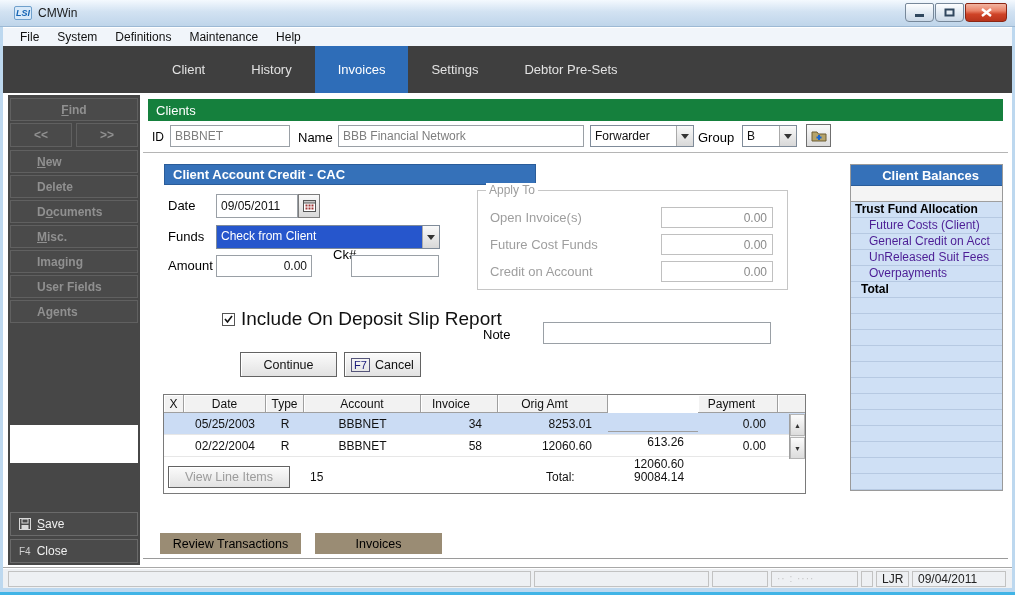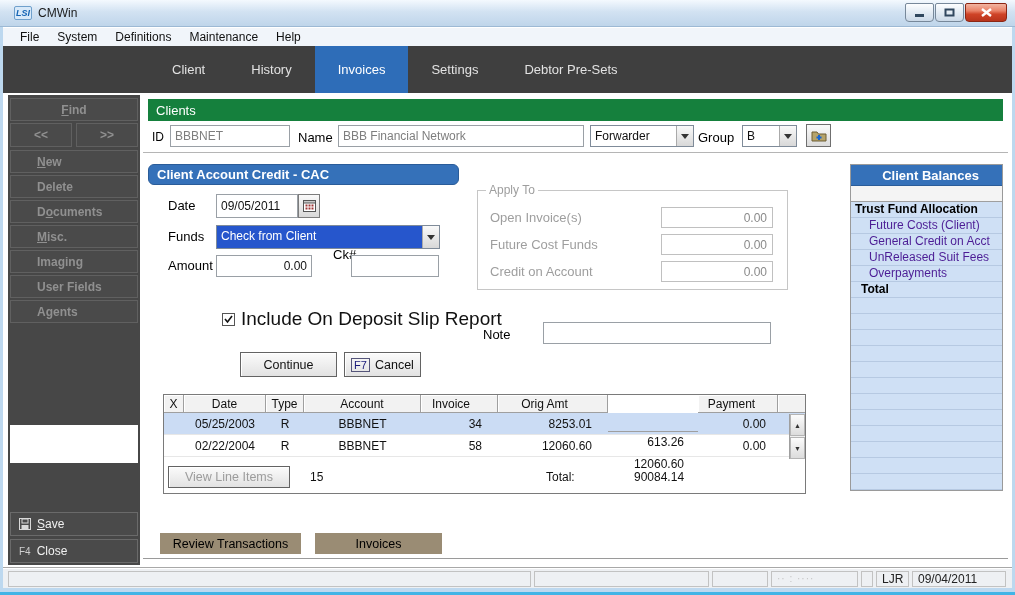--- a/index.html
+++ b/index.html
@@ -101,21 +101,21 @@
     position:absolute; width:25px; height:23px; border:1px solid #6f6f6f;
     background:linear-gradient(#fafafa,#dcdcdc); display:flex; align-items:center; justify-content:center;
   }
 
   .workspace { position:absolute; left:0; top:57px; right:0; height:348px; border-top:1px solid #b5b5b5; background:#fff; }
 
   .panel-head {
     position:absolute; height:21px; background:#3571b9; border:1px solid #2a5c99;
     color:#fff; font-weight:bold; font-size:13px; display:flex; align-items:center;
   }
-  #cac-head { left:5px; top:11px; width:311px; padding-left:8px;border-radius:6px; }
+  #cac-head { left:21px; top:11px; width:372px; padding-left:8px; }
   .ws-lbl { position:absolute; color:#000; font-size:13px; }
 
   .date-wrap { position:absolute; display:flex; height:24px; }
   .cal-btn {
     width:22px; height:24px; border:1px solid #7c7c7c; background:linear-gradient(#fafafa,#d8d8d8);
     display:flex; align-items:center; justify-content:center;
   }
 
   .raised-btn {
     border:1px solid #636363; background:linear-gradient(#fbfbfb,#e2e2e2);

